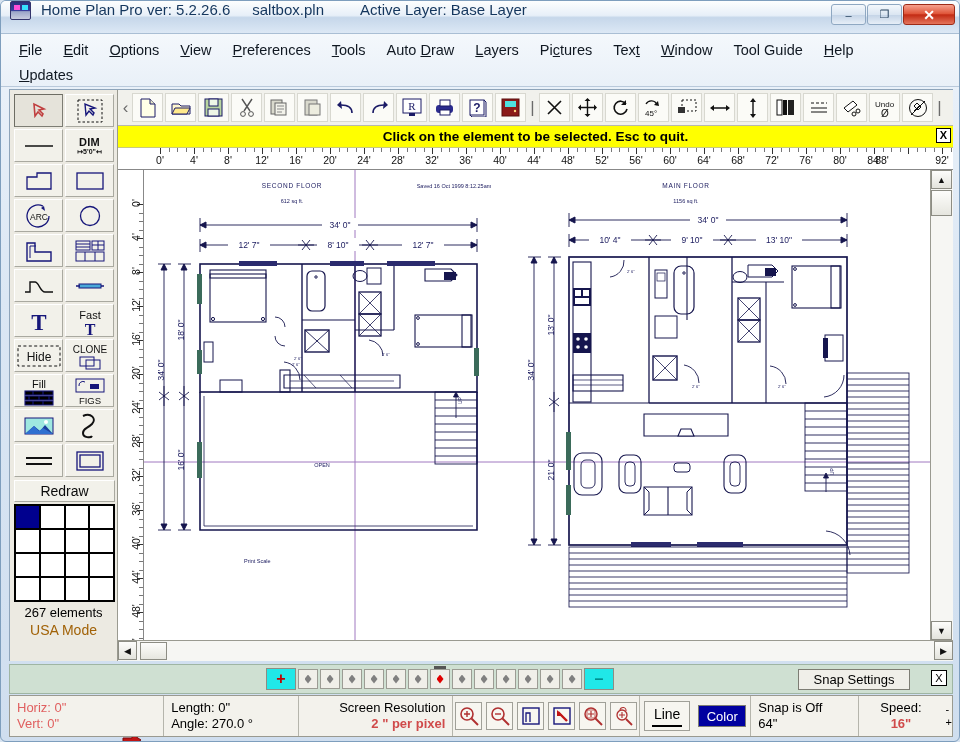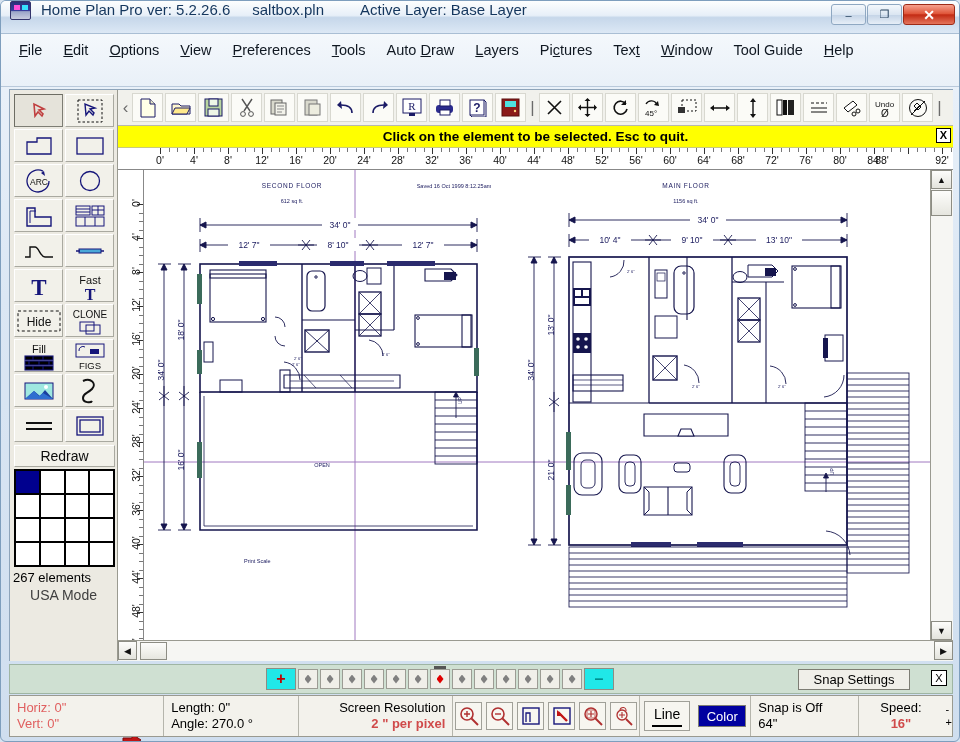--- a/index.html
+++ b/index.html
@@ -108,22 +108,22 @@
     background: #f2f1ea; display:flex; align-items:center; justify-content:center;
     font-size: 14px; color:#0b0b0b;
   }
   #swatches {
     width: 101px; margin: 2px 1px; border:1px solid #000; background:#fff;
     display:grid; grid-template-columns: repeat(4,1fr); grid-template-rows: repeat(4,1fr);
     height: 98px;
   }
   #swatches div { border:1px solid #000; background:#fff; }
   #swatches div.first { background:#00008e; }
-  #elcount { width:101px; font-size:13px; color:#000; margin-top:3px;}
-  #usamode { width:101px; text-align:center; font-size:14px; color:#404040; margin-top:2px;}
+  #elcount { width:101px; text-align:center; font-size:13px; color:#000; margin-top:3px;}
+  #usamode { width:101px; text-align:center; font-size:14px; color:#a16207; margin-top:2px;}
 
   
   #msgbar {
     position: absolute; left: 108px; top: 36px; width: 835px; height: 22px;
     background: #ffff00; border-bottom: 1px solid #c9c97c;
     display:flex; align-items:center; justify-content:center;
     font-size: 13.5px; font-weight: bold; color:#000;
   }
   #msgclose {
     position:absolute; right:2px; top:2px; width:15px; height:15px;
@@ -288,37 +288,53 @@
         <div class="menu-item"><u>P</u>references</div>
         <div class="menu-item"><u>T</u>ools</div>
         <div class="menu-item">Auto <u>D</u>raw</div>
         <div class="menu-item"><u>L</u>ayers</div>
         <div class="menu-item">Pi<u>c</u>tures</div>
         <div class="menu-item">Tex<u>t</u></div>
         <div class="menu-item"><u>W</u>indow</div>
         <div class="menu-item">Tool Guide</div>
         <div class="menu-item"><u>H</u>elp</div>
       </div>
+    <div class="menu-row" id="menu-row-2">
+        <div class="menu-item"><u>U</u>pdates</div>
+      </div>
   </div>
 
   <div id="frame">
 
     <div id="palette">
       <div id="palette-rows">
           <div class="pal-row">
             <div class="pbtn sel">
               <svg width="20" height="20" viewBox="0 0 20 20">
                 <path d="M5 3l1 12 3-4 4 4 1-2-4-4 5-1z" fill="none" stroke="#c04040" stroke-width="1.6"></path>
               </svg>
             </div>
             <div class="pbtn">
               <svg width="26" height="24" viewBox="0 0 26 24">
                 <rect x="1" y="1" width="24" height="22" fill="none" stroke="#111" stroke-dasharray="2.5 2"></rect>
                 <path d="M8 5l1 11 3-4 4 4 1-2-4-4 5-1z" fill="none" stroke="#16167a" stroke-width="1.4"></path>
               </svg>
+            </div>
+          </div>
+          <div class="pal-row">
+            <div class="pbtn">
+              <svg width="32" height="8" viewBox="0 0 32 8">
+                <path d="M2 4h28" stroke="#111" stroke-width="1.6"></path>
+              </svg>
+            </div>
+            <div class="pbtn">
+              <div style="display:flex;flex-direction:column;align-items:center;line-height:1">
+                <span class="lbl">DIM</span>
+                <span class="lbl-sm">↦5'0"↤</span>
+              </div>
             </div>
           </div>
           <div class="pal-row">
             <div class="pbtn">
               <svg width="26" height="18" viewBox="0 0 26 18">
                 <path d="M1 17V5h10V1h14v16z" fill="none" stroke="#16167a" stroke-width="1.3"></path>
               </svg>
             </div>
             <div class="pbtn">
               <svg width="28" height="18" viewBox="0 0 28 18">

